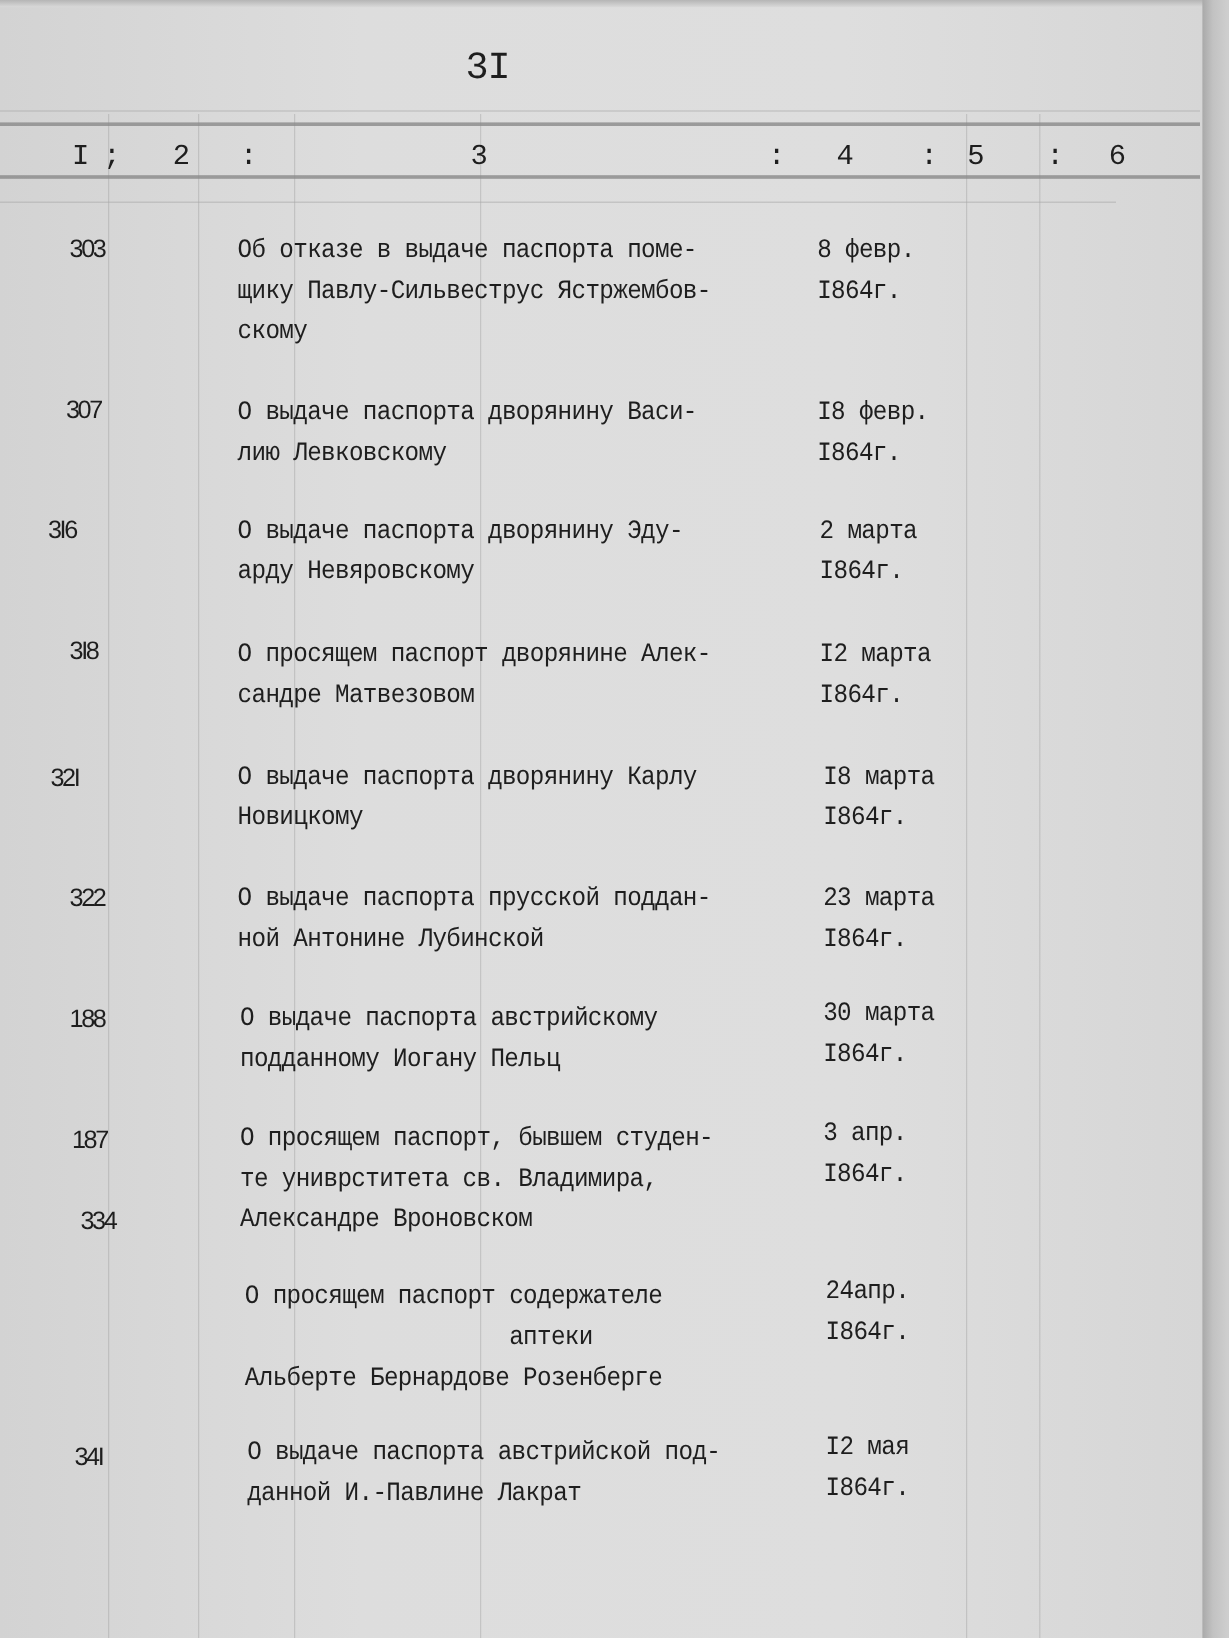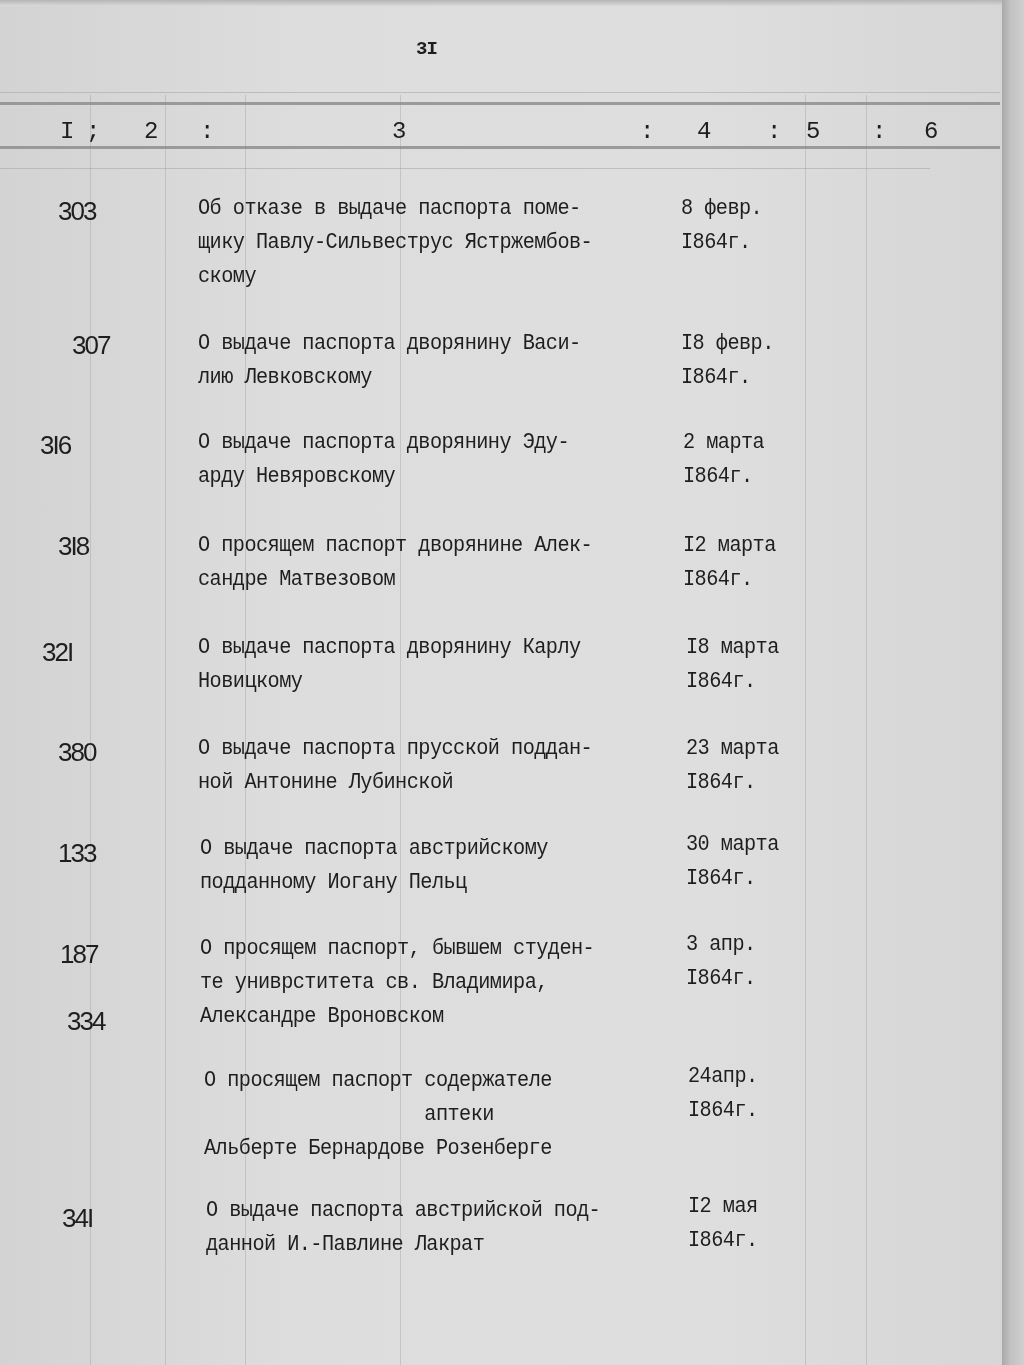--- a/index.html
+++ b/index.html
@@ -25,28 +25,28 @@
   .vline {
     position: absolute; top: 95px; bottom: 0; width: 1px;
     background: rgba(150,150,150,0.35);
   }
   .hline {
     position: absolute; left: 0; width: 1000px; height: 3px;
     background: #8a8a8a; opacity: 0.8;
   }
   .hline.thin { height: 1px; background: #a8a8a8; opacity: 0.6; }
   .page-number {
-    position: absolute; left: 416px; top: 38px;
-    font-size: 19px; letter-spacing: -1px; font-weight: bold;
+    position: absolute; left: 388px; top: 38px;
+    font-size: 32px; letter-spacing: -1px;
   }
   .hdr {
     position: absolute; top: 117px; font-size: 24px; line-height: 30px;
   }
   .entry-num {
-    position: absolute; font-size: 26px; letter-spacing: -2px;
+    position: absolute; font-size: 21px; letter-spacing: -2px;
     font-family: "Liberation Sans Narrow", "Liberation Sans", sans-serif;
   }
   .entry-title {
     position: absolute; font-size: 22px; line-height: 34px;
     white-space: pre; letter-spacing: -0.6px;
     font-family: "Liberation Mono", monospace;
     transform: scaleX(0.92); transform-origin: left top;
   }
   .entry-date {
     position: absolute; font-size: 22px; line-height: 34px;
@@ -88,21 +88,21 @@
     <span class="hdr" style="left:924px">6</span>
   </div>
 
   <div>
     <span class="entry-num" style="left:58px; top:196px">303</span>
     <div class="entry-title" style="left:198px; top:192px"><div>Об отказе в выдаче паспорта поме-</div><div>щику Павлу-Сильвеструс Ястржембов-</div><div>скому</div></div>
     <div class="entry-date" style="left:681px; top:192px"><div>8 февр.</div><div>I864г.</div></div>
   </div>
 
   <div>
-    <span class="entry-num" style="left:72px; top:330px">307</span>
+    <span class="entry-num" style="left:55px; top:330px">307</span>
     <div class="entry-title" style="left:198px; top:327px"><div>О выдаче паспорта дворянину Васи-</div><div>лию Левковскому</div></div>
     <div class="entry-date" style="left:681px; top:327px"><div>I8 февр.</div><div>I864г.</div></div>
   </div>
 
   <div>
     <span class="entry-num" style="left:40px; top:430px">3I6</span>
     <div class="entry-title" style="left:198px; top:426px"><div>О выдаче паспорта дворянину Эду-</div><div>арду Невяровскому</div></div>
     <div class="entry-date" style="left:683px; top:426px"><div>2 марта</div><div>I864г.</div></div>
   </div>
 
@@ -112,27 +112,27 @@
     <div class="entry-date" style="left:683px; top:529px"><div>I2 марта</div><div>I864г.</div></div>
   </div>
 
   <div>
     <span class="entry-num" style="left:42px; top:637px">32I</span>
     <div class="entry-title" style="left:198px; top:631px"><div>О выдаче паспорта дворянину Карлу</div><div>Новицкому</div></div>
     <div class="entry-date" style="left:686px; top:631px"><div>I8 марта</div><div>I864г.</div></div>
   </div>
 
   <div>
-    <span class="entry-num" style="left:58px; top:737px">380</span>
+    <span class="entry-num" style="left:58px; top:737px">322</span>
     <div class="entry-title" style="left:198px; top:732px"><div>О выдаче паспорта прусской поддан-</div><div>ной Антонине Лубинской</div></div>
     <div class="entry-date" style="left:686px; top:732px"><div>23 марта</div><div>I864г.</div></div>
   </div>
 
   <div>
-    <span class="entry-num" style="left:58px; top:838px">133</span>
+    <span class="entry-num" style="left:58px; top:838px">188</span>
     <div class="entry-title" style="left:200px; top:832px"><div>О выдаче паспорта австрийскому</div><div>подданному Иогану Пельц</div></div>
     <div class="entry-date" style="left:686px; top:828px"><div>30 марта</div><div>I864г.</div></div>
   </div>
 
   <div>
     <span class="entry-num" style="left:60px; top:939px">187</span>
     <div class="entry-title" style="left:200px; top:932px"><div>О просящем паспорт, бывшем студен-</div><div>те униврститета св. Владимира,</div><div>Александре Вроновском</div></div>
     <div class="entry-date" style="left:686px; top:928px"><div>3 апр.</div><div>I864г.</div></div>
   </div>
 

